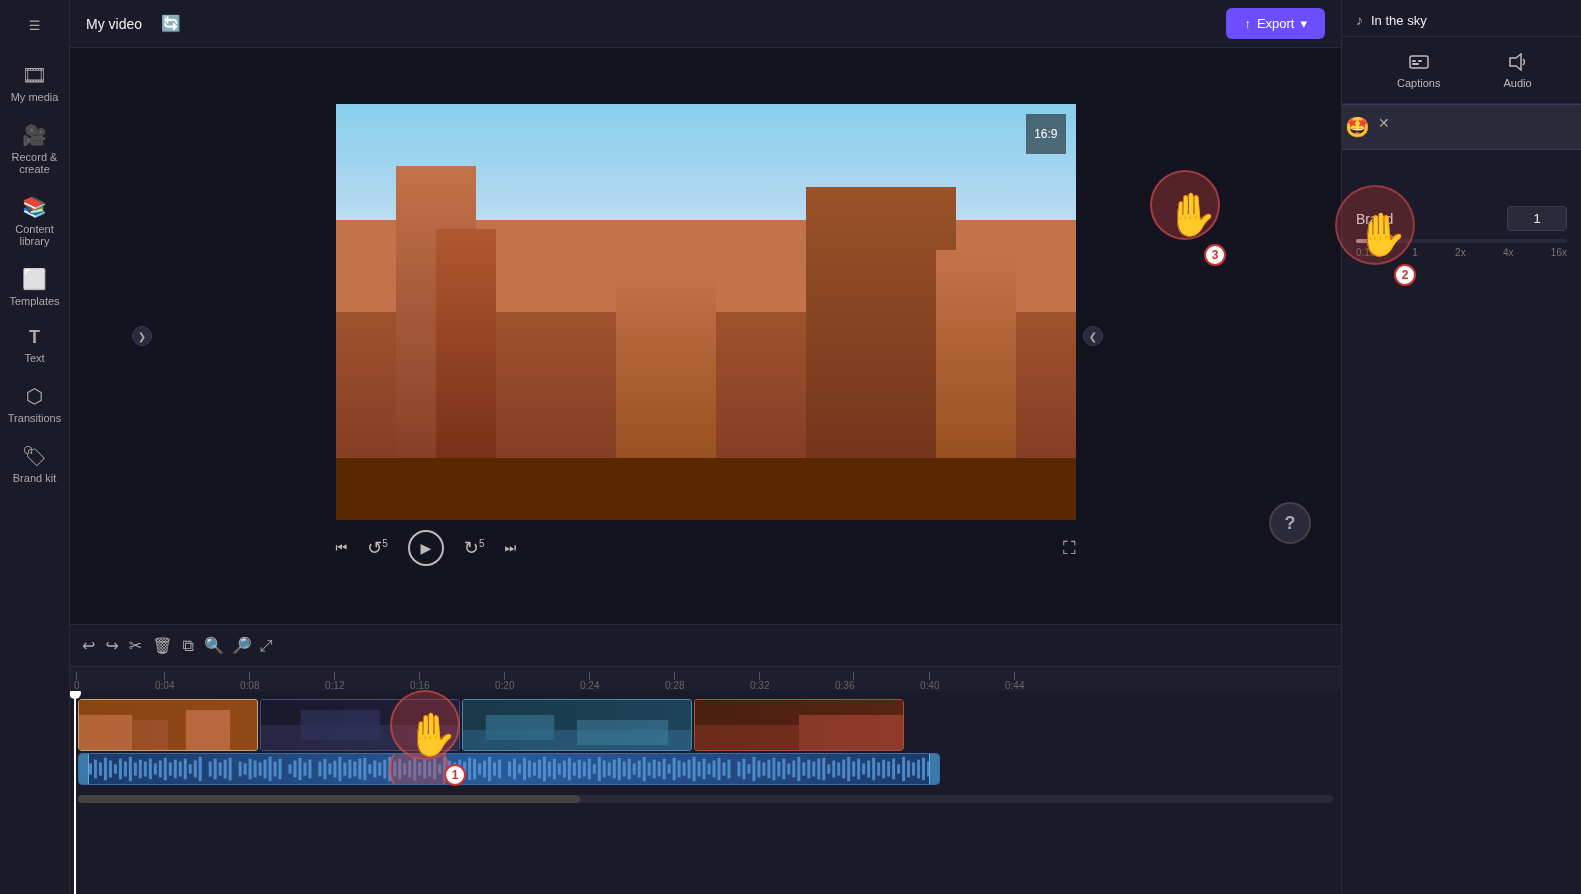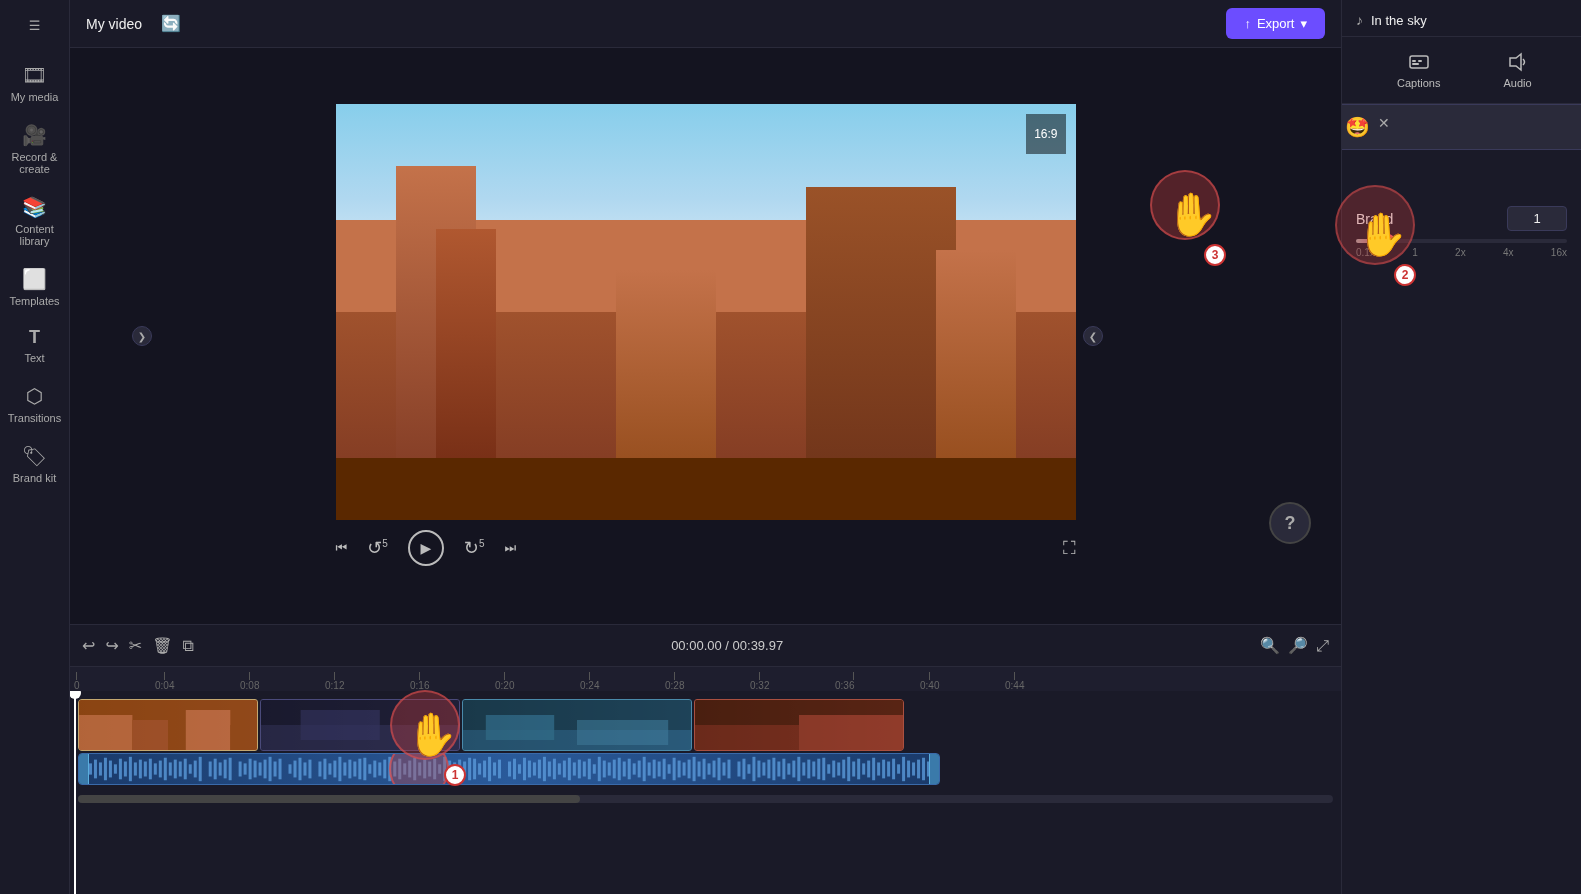--- a/index.html
+++ b/index.html
@@ -602,21 +602,20 @@
     </div>
 
     <div class="timeline-area">
 
       <div class="timeline-toolbar">
         <span class="tl-btn">↩</span>
         <span class="tl-btn">↪</span>
         <span class="tl-btn">✂</span>
         <span class="tl-btn">🗑</span>
         <span class="tl-btn">⧉</span>
-        <div class="timeline-time">00:00.00 / 00:39.97</div>
         <div class="tl-zoom-btns">
           <span class="tl-btn">🔍</span>
           <span class="tl-btn">🔎</span>
           <span class="tl-btn">⤢</span>
         </div>
       </div>
 
       <div class="tl-ruler">
         <div class="tl-ruler-marks">
           <span class="tl-mark" style="left:4px;">

